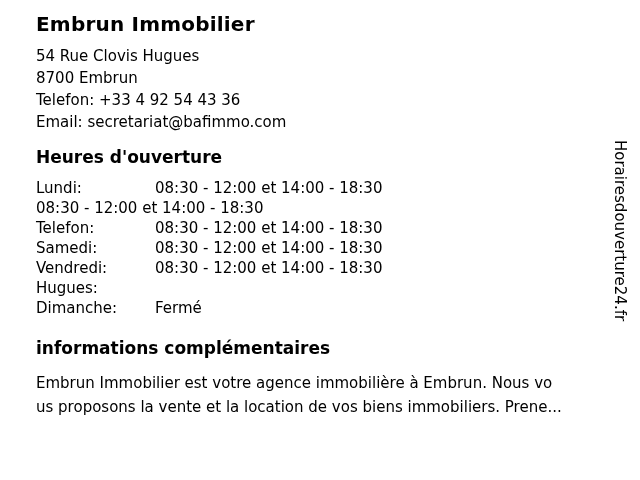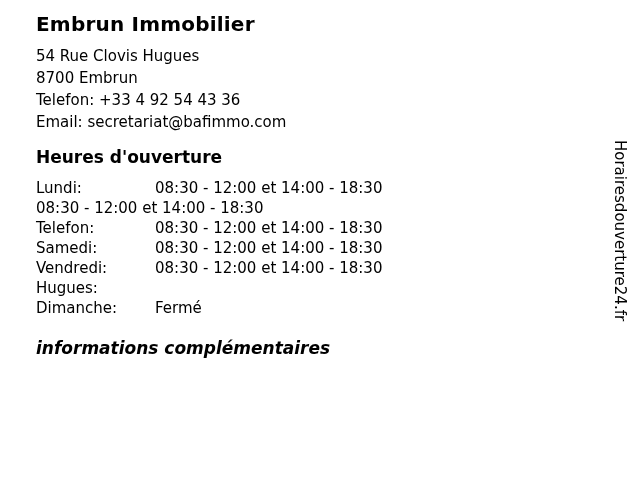--- a/index.html
+++ b/index.html
@@ -57,21 +57,20 @@
   }
   .hours-row .day {
     flex: 0 0 119px;
     width: 119px;
   }
   .hours-row .time {
     white-space: pre;
   }
   .info-heading {
     margin-top: 20px;
-    font-style: italic;
   }
   .info-text {
     margin-top: 13px;
     font-size: 15px;
     line-height: 24px;
   }
   .info-text div {
     white-space: pre;
   }
   .watermark {
@@ -125,16 +124,20 @@
       <span class="day">Hugues:</span>
     </div>
     <div class="hours-row">
       <span class="day">Dimanche:</span>
       <span class="time">Fermé</span>
     </div>
   </div>
 
   <h2 class="section-heading info-heading">informations complémentaires</h2>
 
+  <div class="info-text">
+    <div>Embrun Immobilier est votre agence immobilière à Embrun. Nous vo</div>
+    <div>us proposons la vente et la location de vos biens immobiliers. Prene...</div>
+  </div>
 
   <div class="watermark">Horairesdouverture24.fr</div>
 
 </div>
 
 </body></html>

